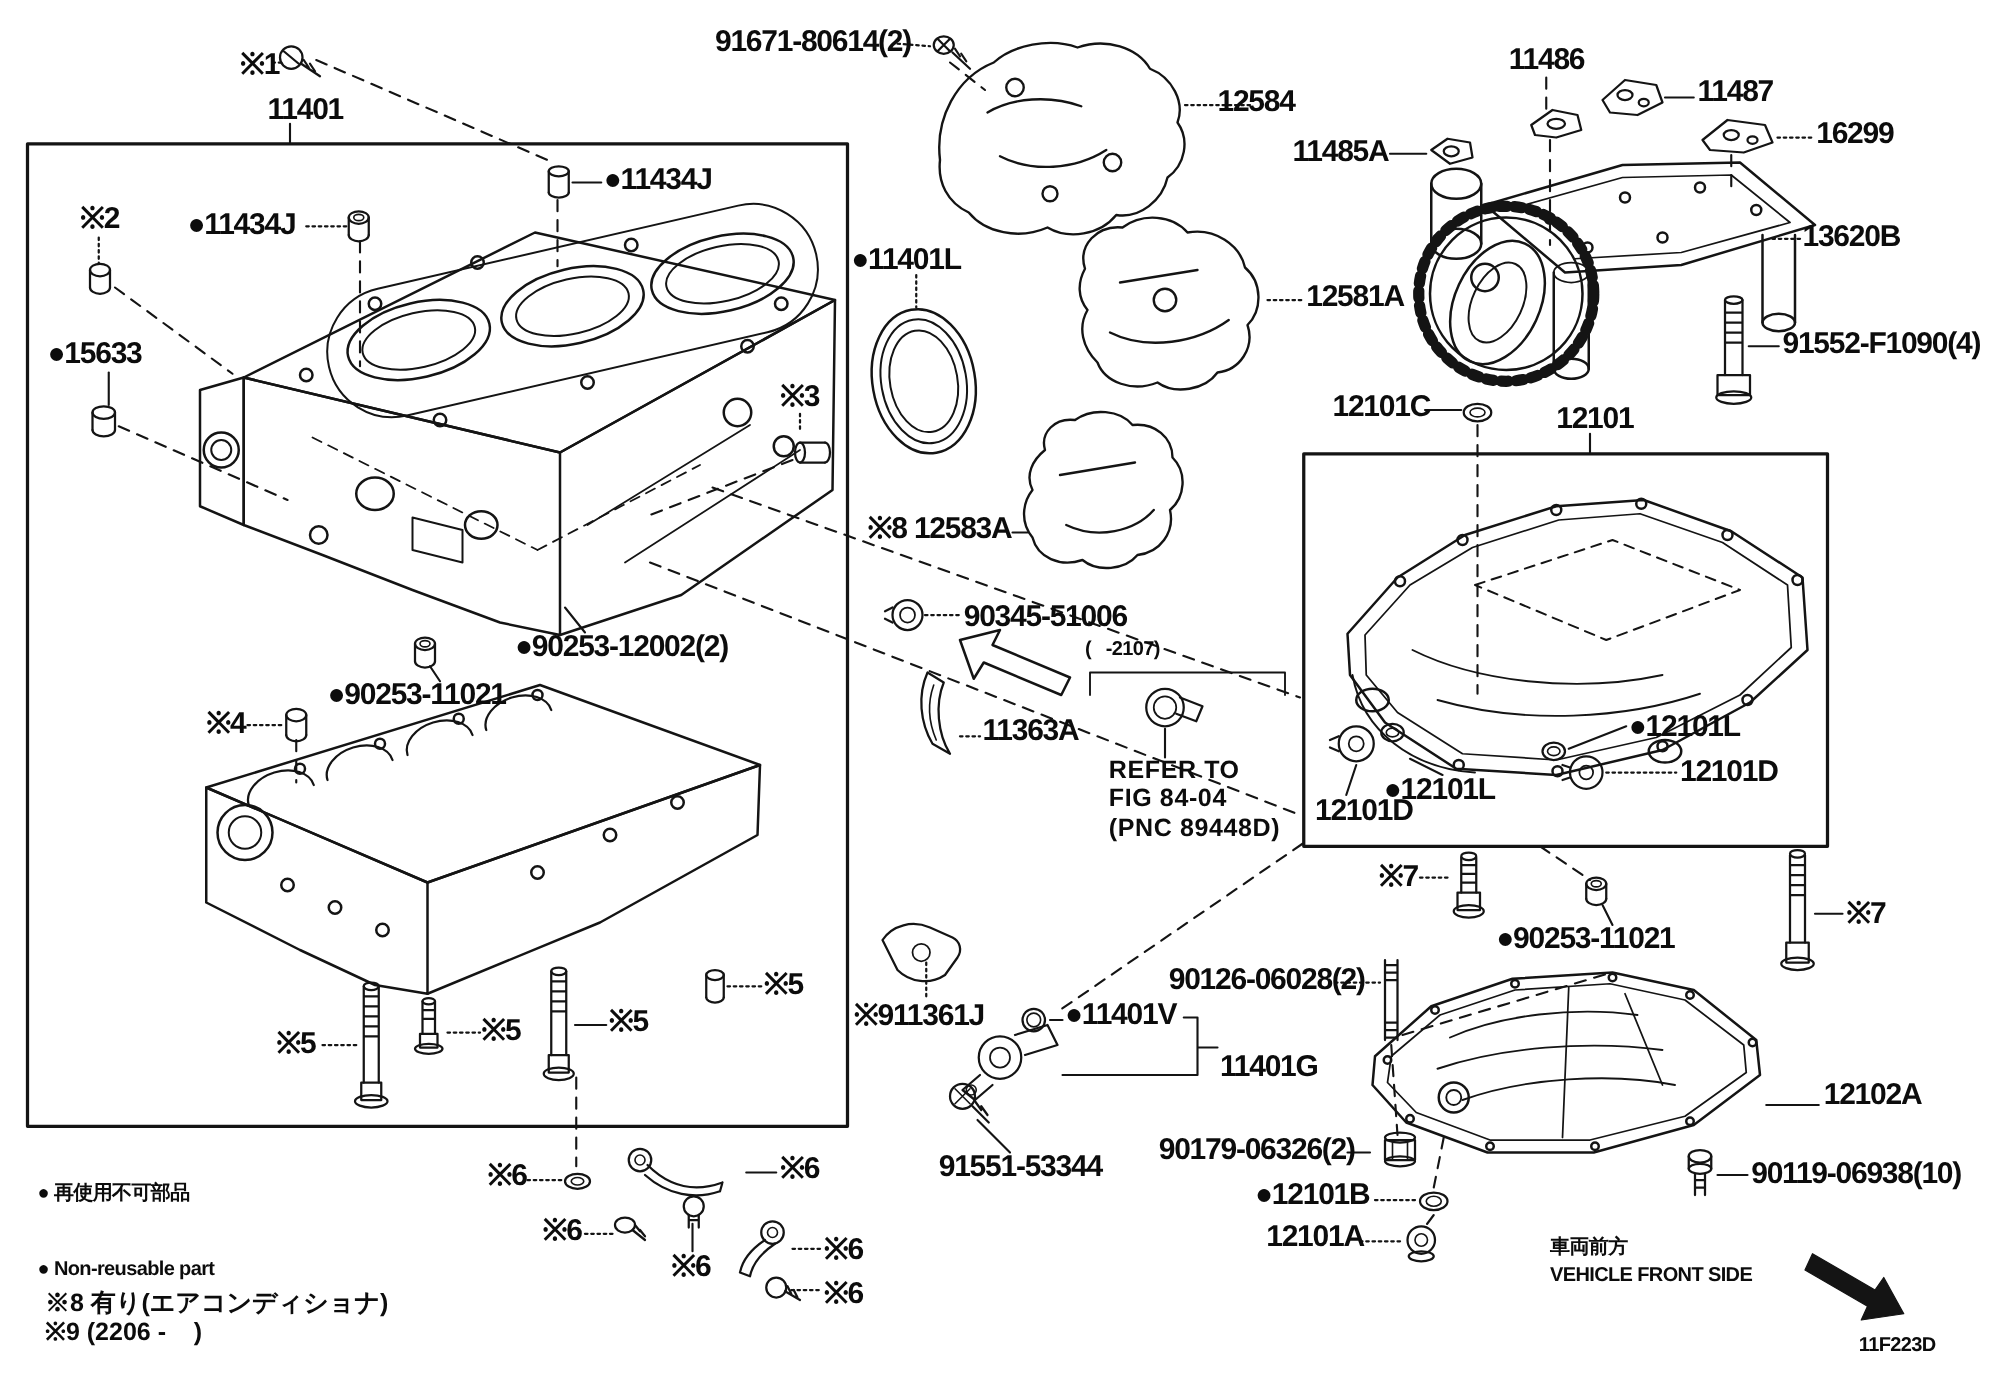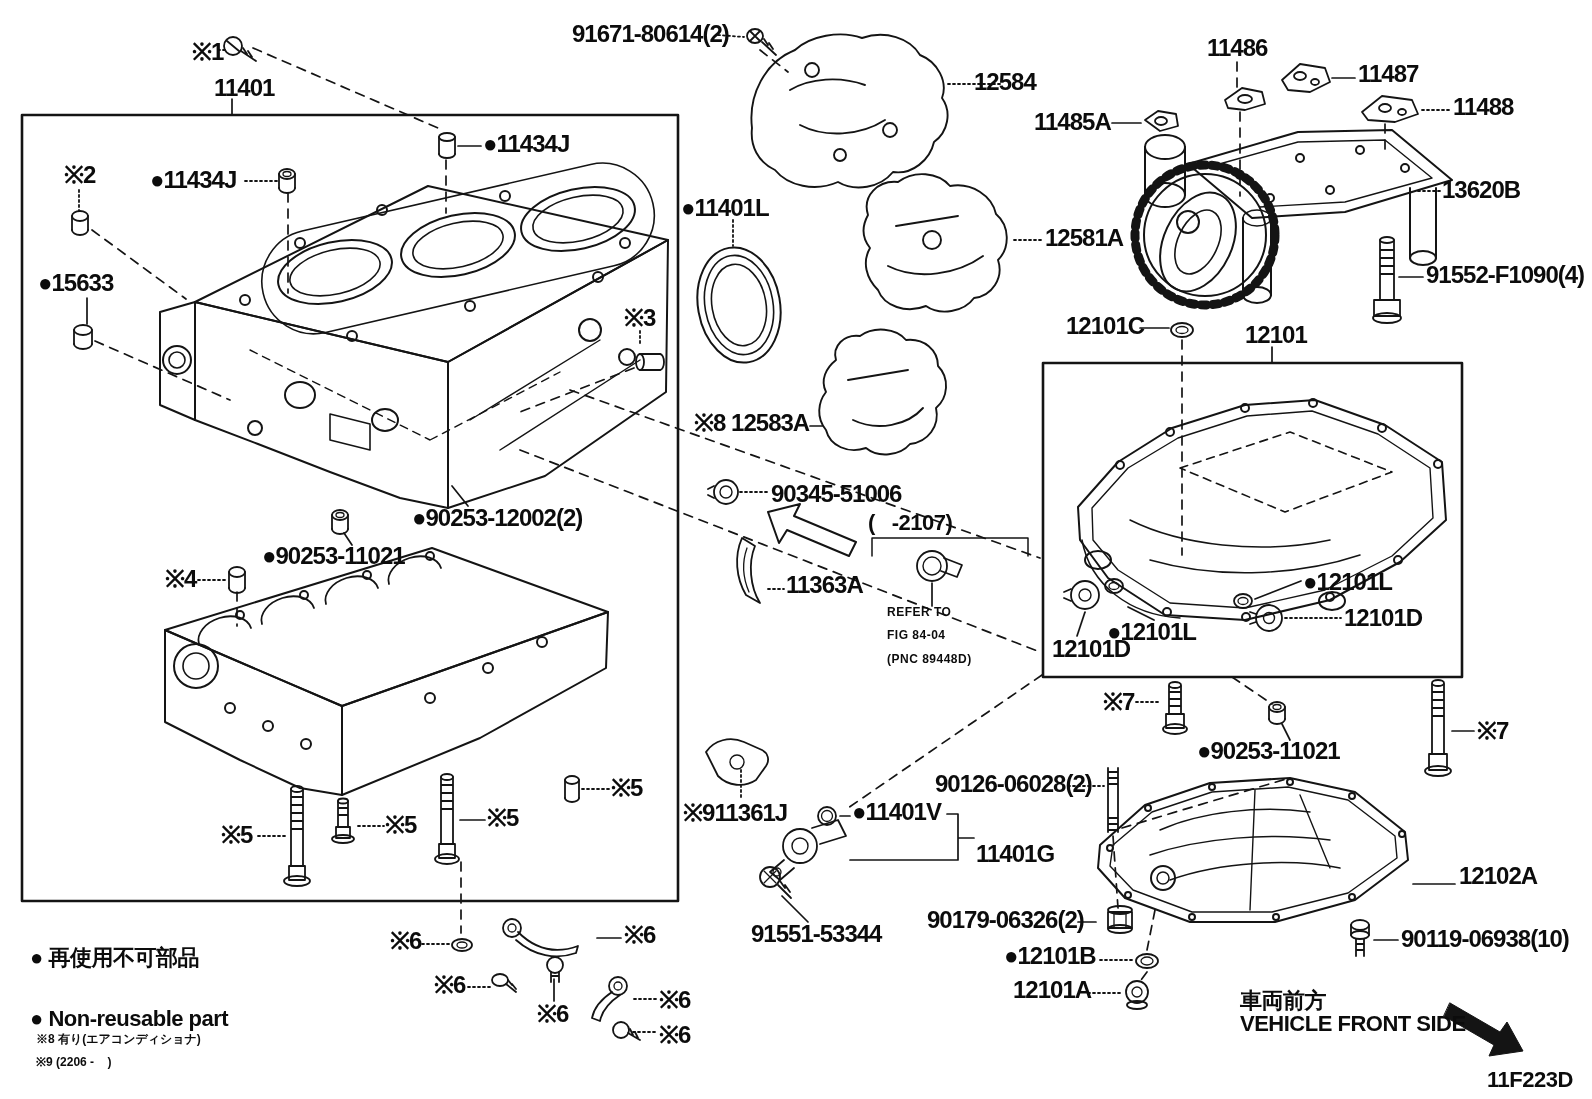--- a/index.html
+++ b/index.html
@@ -1,22 +1,22 @@
 <!DOCTYPE html>
 <html><head>
 <meta charset="utf-8">
 <style>
   html,body{margin:0;padding:0;background:#fff}
   .canvas{position:relative;width:1592px;height:1099px;background:#fff;overflow:hidden;
           font-family:"Liberation Sans",sans-serif;color:#0c0c0c}
   .art{position:absolute;left:0;top:0}
   .lbl{position:absolute;font-weight:bold;font-size:24px;line-height:1;letter-spacing:-1px;
        white-space:pre;color:#0c0c0c;z-index:5}
-  .md{font-size:22px;letter-spacing:-0.5px}
-  .sm{font-size:12px;letter-spacing:0}
+  .md{font-size:16px;letter-spacing:-0.5px}
+  .sm{font-size:20px;letter-spacing:0}
   .mono{letter-spacing:0.5px}
 </style>
 </head>
 <body>
 
 <div class="canvas">
 
 <svg class="art" width="1592" height="1099" viewBox="0 0 1592 1099" fill="none" stroke="#141414" stroke-width="2" stroke-linecap="round" stroke-linejoin="round">
 
   <g>
@@ -425,21 +425,21 @@
   </g>
 </svg>
 
 <div class="lbl" style="left:192px;top:40px">※1</div>
 <div class="lbl" style="left:214px;top:76px">11401</div>
 <div class="lbl" style="left:572px;top:22px">91671-80614(2)</div>
 <div class="lbl" style="left:974px;top:70px">12584</div>
 <div class="lbl" style="left:1207px;top:36px">11486</div>
 <div class="lbl" style="left:1358px;top:62px">11487</div>
 <div class="lbl" style="left:1034px;top:110px">11485A</div>
-<div class="lbl" style="left:1453px;top:95px">11488</div>
+<div class="lbl" style="left:1453px;top:95px">16299</div>
 <div class="lbl" style="left:1442px;top:178px">13620B</div>
 <div class="lbl" style="left:483px;top:132px">●11434J</div>
 <div class="lbl" style="left:150px;top:168px">●11434J</div>
 <div class="lbl" style="left:64px;top:163px">※2</div>
 <div class="lbl" style="left:681px;top:196px">●11401L</div>
 <div class="lbl" style="left:1045px;top:226px">12581A</div>
 <div class="lbl" style="left:38px;top:271px">●15633</div>
 <div class="lbl" style="left:1426px;top:263px">91552-F1090(4)</div>
 <div class="lbl" style="left:624px;top:306px">※3</div>
 <div class="lbl" style="left:1066px;top:314px">12101C</div>

